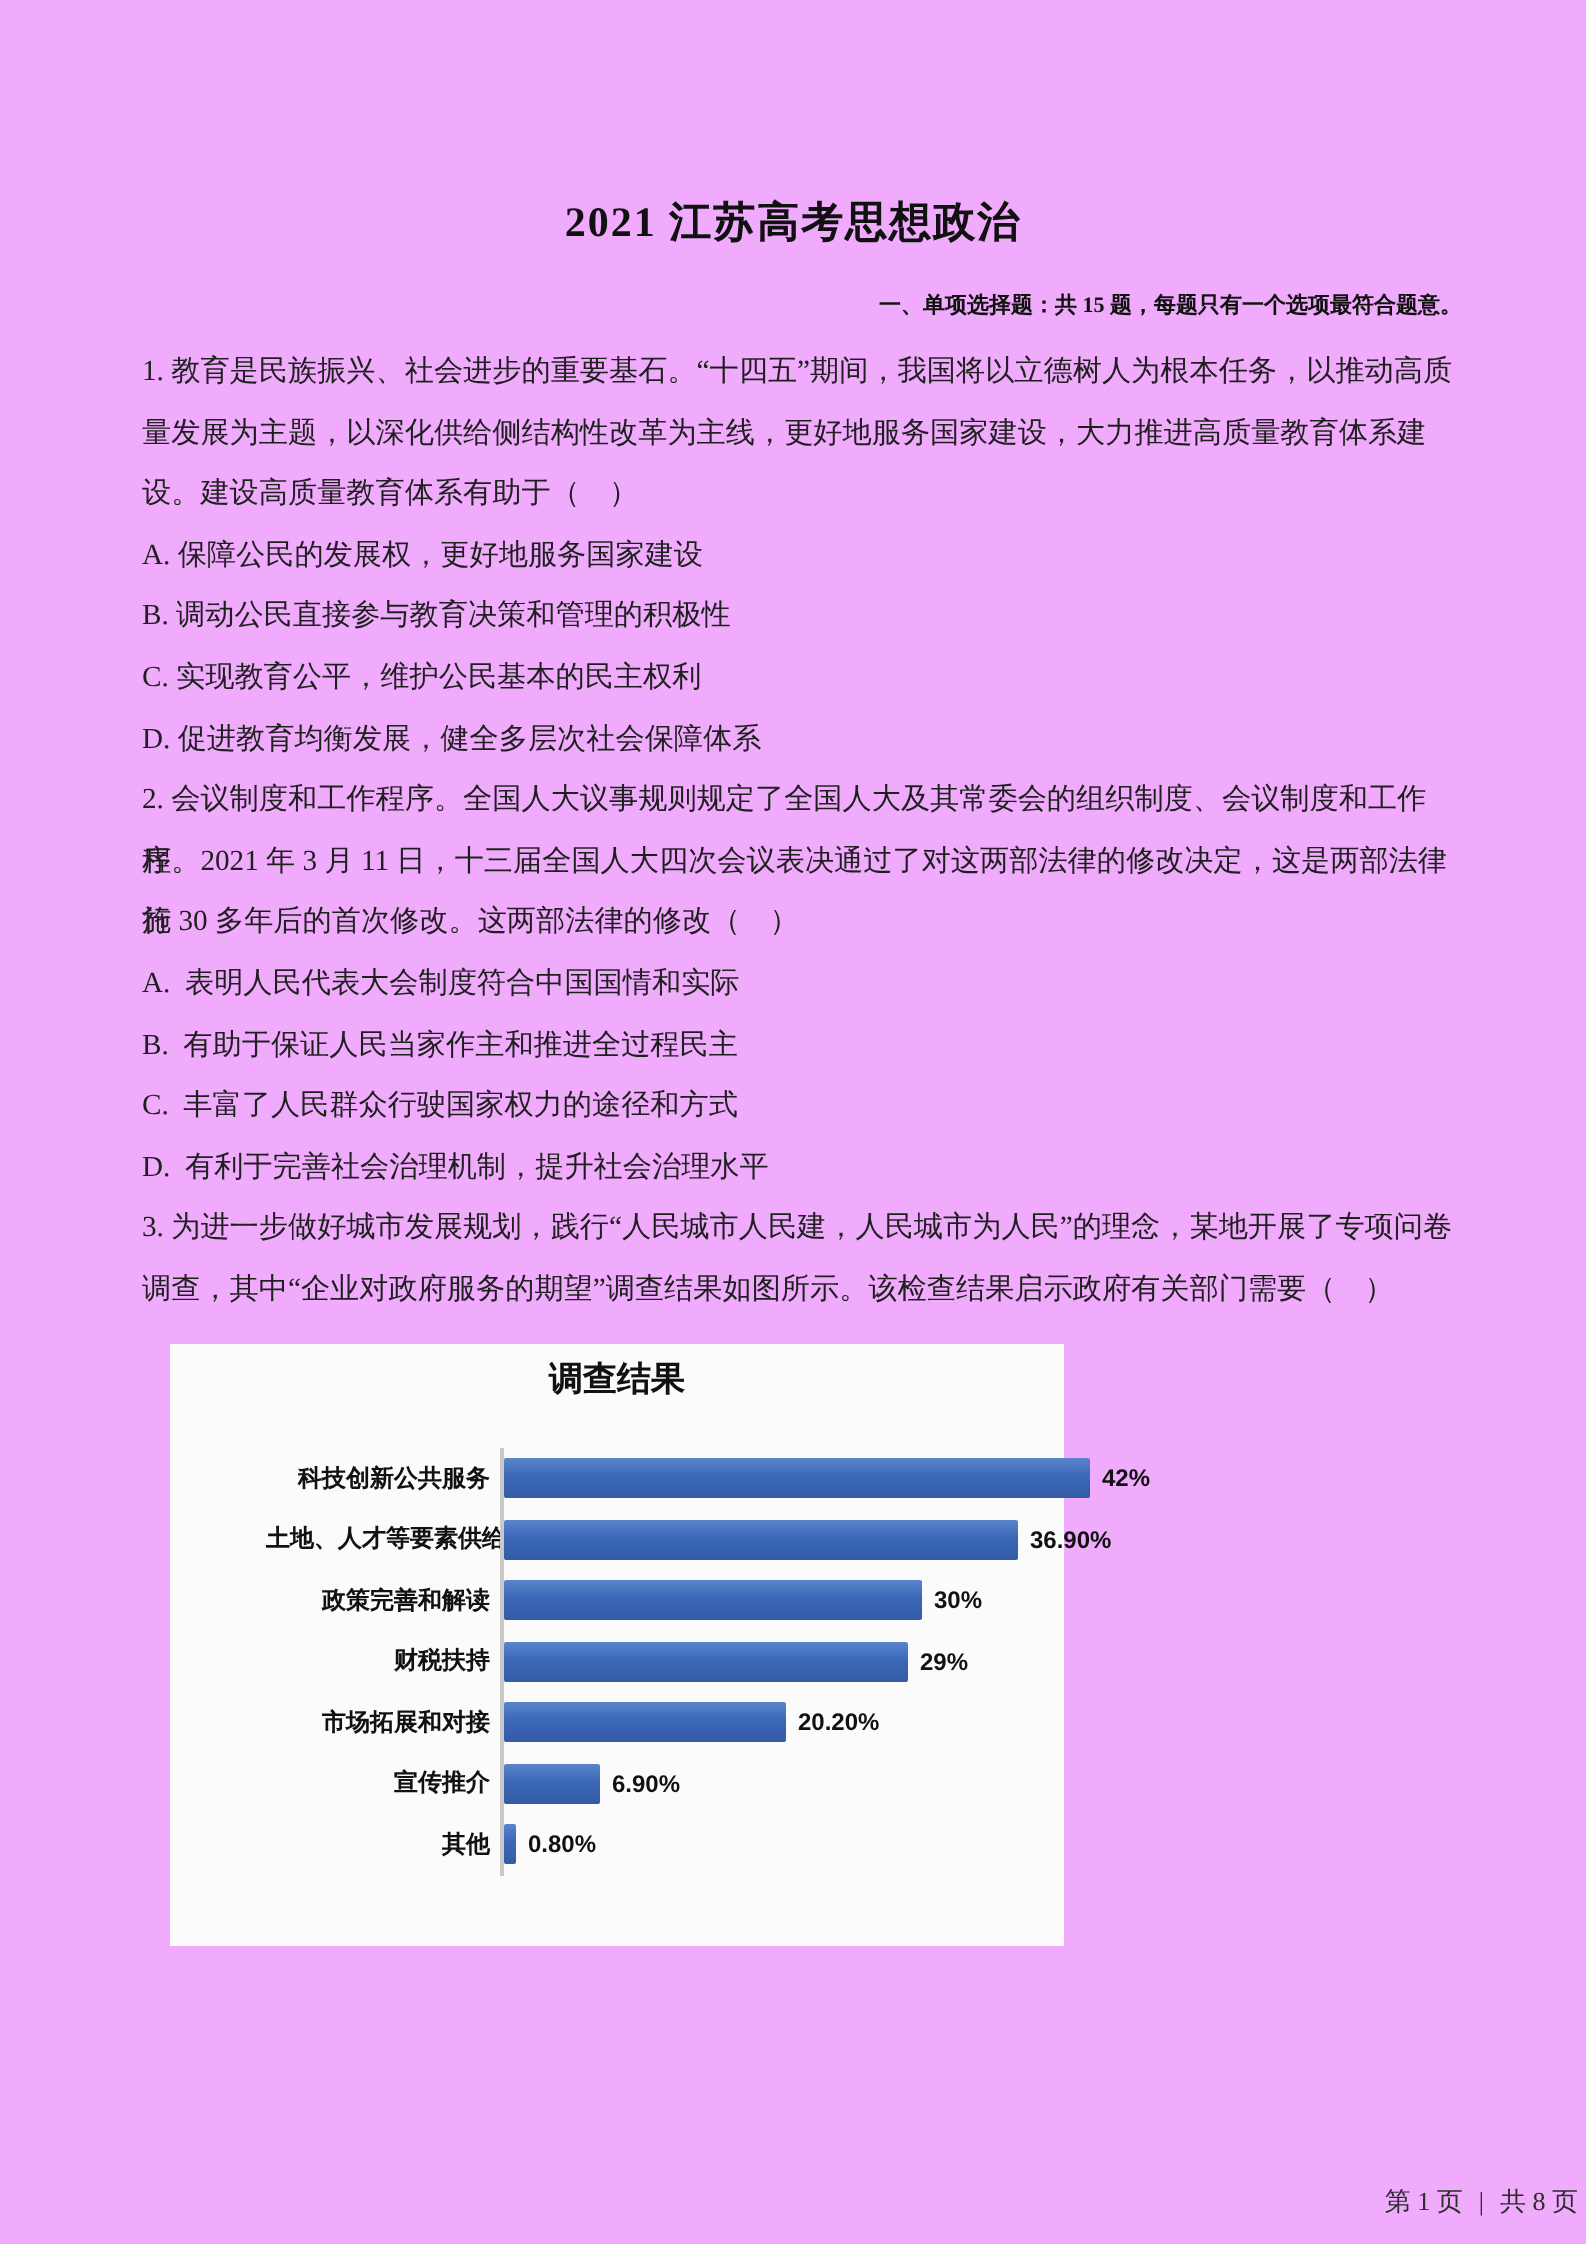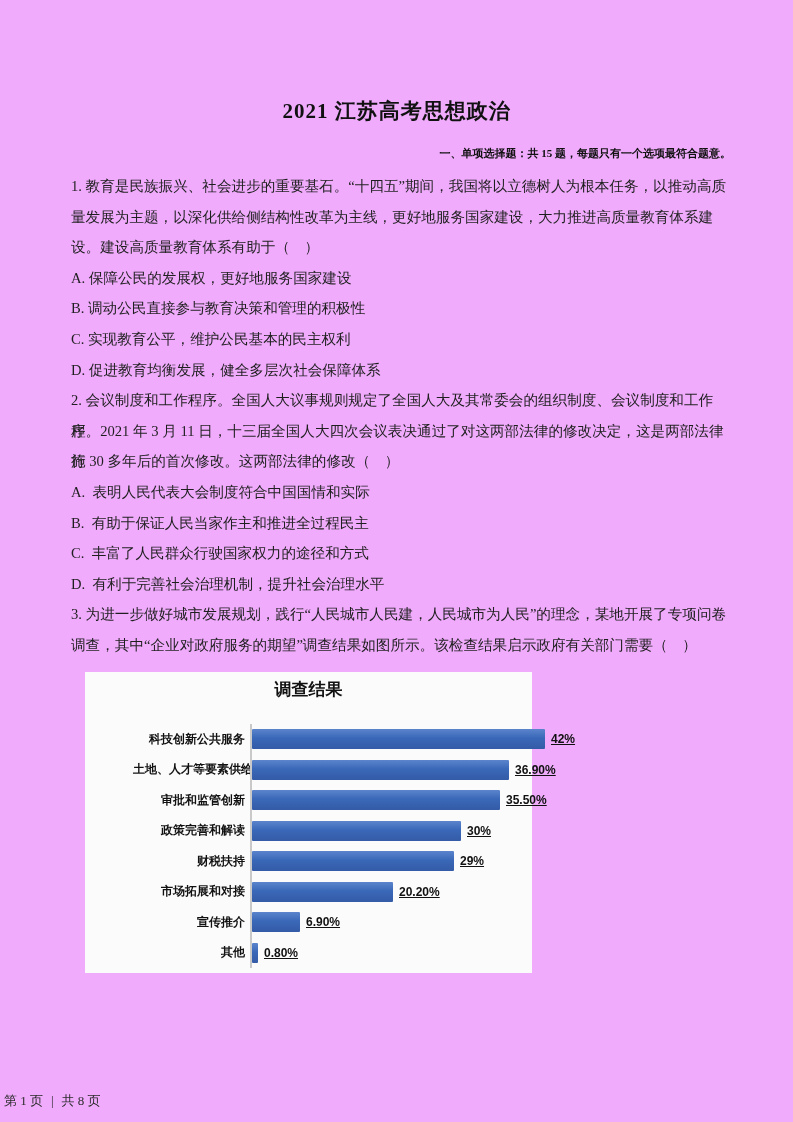--- a/index.html
+++ b/index.html
@@ -102,29 +102,28 @@
     height: 20px;
     background: linear-gradient(180deg, #5b84cc 0%, #3a68b8 45%, #345ba6 100%);
     border-radius: 1px;
   }
   .chart-val {
     margin-left: 6px;
     font-size: 12px;
     font-weight: bold;
     color: #111111;
     white-space: nowrap;
-    text-decoration: underline;
   }
   
   .footer {
     position: absolute;
     top: 1092px;
     left: 0;
     width: 100%;
-    text-align: left;
+    text-align: right;
     font-size: 13px;
     color: #2b2b2b;
   }
   .footer span { margin: 0 4px; }
 </style>
 </head>
 <body>
 
 <div class="page">
 
@@ -165,27 +164,20 @@
           </div>
         </div>
         <div class="chart-row">
           <div class="chart-cat">土地、人才等要素供给</div>
           <div class="chart-plot">
             <div class="chart-bar" style="width: 257px;"></div>
             <div class="chart-val">36.90%</div>
           </div>
         </div>
         <div class="chart-row">
-          <div class="chart-cat">审批和监管创新</div>
-          <div class="chart-plot">
-            <div class="chart-bar" style="width: 248px;"></div>
-            <div class="chart-val">35.50%</div>
-          </div>
-        </div>
-        <div class="chart-row">
           <div class="chart-cat">政策完善和解读</div>
           <div class="chart-plot">
             <div class="chart-bar" style="width: 209px;"></div>
             <div class="chart-val">30%</div>
           </div>
         </div>
         <div class="chart-row">
           <div class="chart-cat">财税扶持</div>
           <div class="chart-plot">
             <div class="chart-bar" style="width: 202px;"></div>

